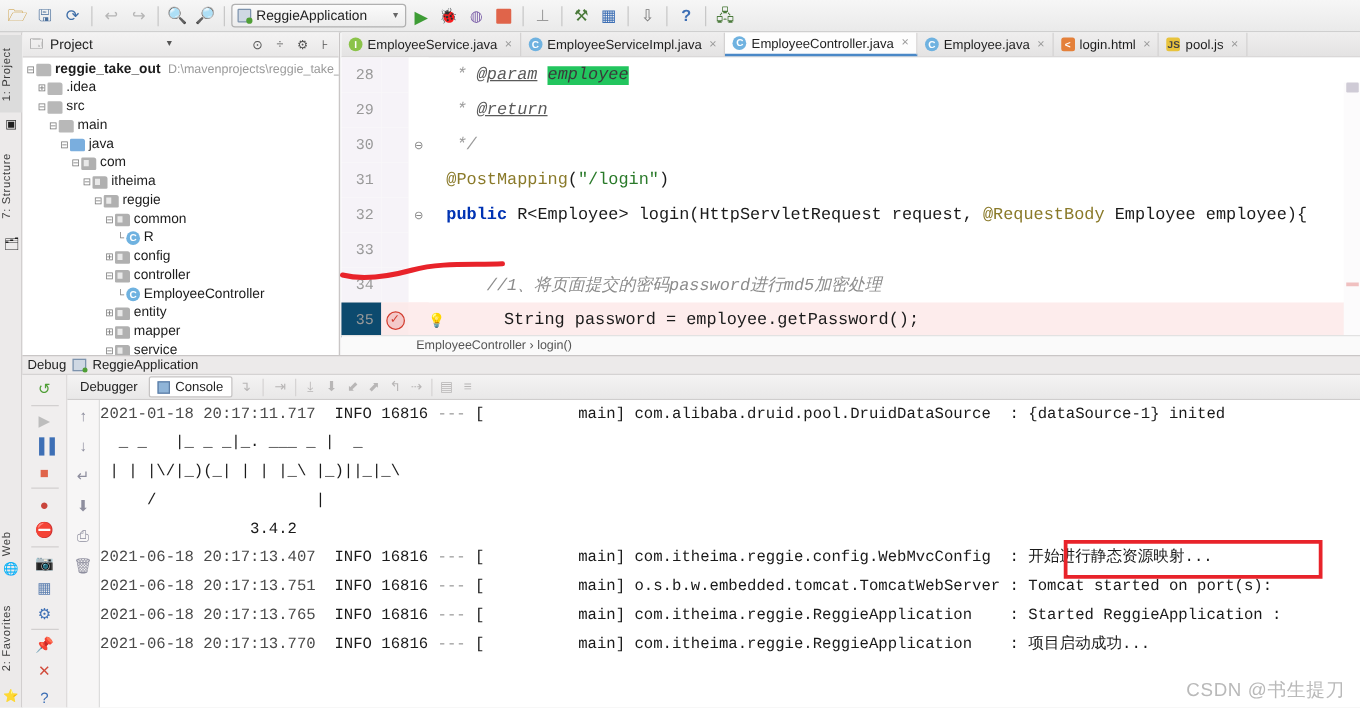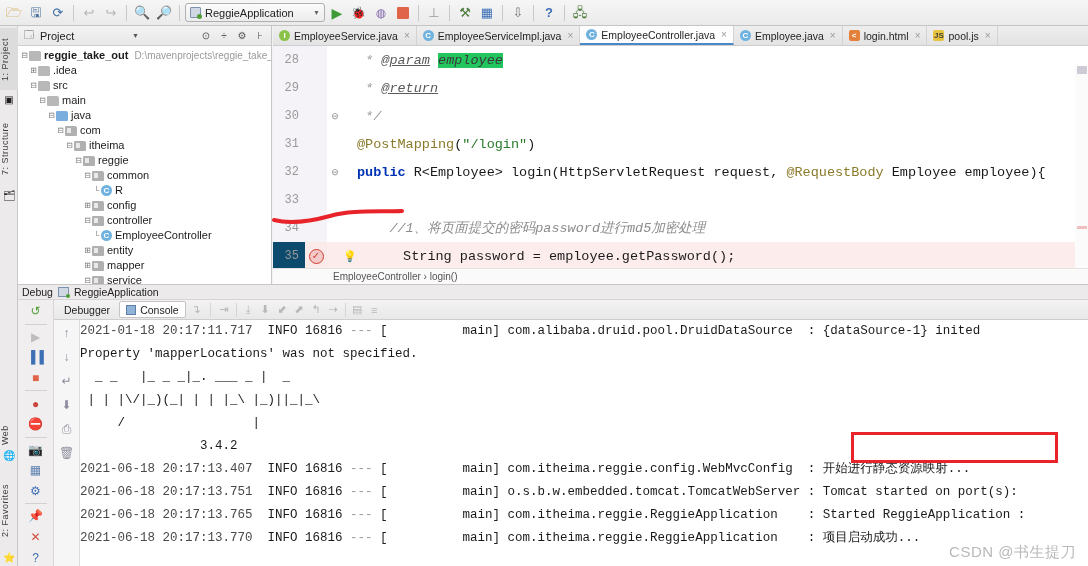--- a/index.html
+++ b/index.html
@@ -627,21 +627,20 @@
         <div class="dbg-ico" style="color: rgb(142, 142, 158);">↑</div>
         <div class="dbg-ico" style="color: rgb(142, 142, 158);">↓</div>
         <div class="dbg-ico" style="color: rgb(142, 142, 158);">↵</div>
         <div class="dbg-ico" style="color: rgb(142, 142, 158);">⬇</div>
         <div class="dbg-ico" style="color: rgb(142, 142, 158);">⎙</div>
         <div class="dbg-ico" style="color: rgb(142, 142, 158);">🗑</div>
       </div>
 
     <div class="console" id="console">
         <div class="log-line"><span class="log-ts">2021-01-18 20:17:11.717</span><span class="log-lvl">  INFO 16816</span><span class="log-dash"> --- </span><span>[          main]</span><span> com.alibaba.druid.pool.DruidDataSource  </span><span>: {dataSource-1} inited</span></div>
-        <div class="log-line"><span class="banner">Property 'mapperLocations' was not specified.</span></div>
         <div class="log-line"><span class="banner">  _ _   |_ _ _|_. ___ _ |  _</span></div>
         <div class="log-line"><span class="banner"> | | |\/|_)(_| | | |_\ |_)||_|_\</span></div>
         <div class="log-line"><span class="banner">     /                 |</span></div>
         <div class="log-line"><span class="banner">                3.4.2</span></div>
         <div class="log-line"><span class="log-ts">2021-06-18 20:17:13.407</span><span class="log-lvl">  INFO 16816</span><span class="log-dash"> --- </span><span>[          main]</span><span> com.itheima.reggie.config.WebMvcConfig  </span><span>: 开始进行静态资源映射...</span></div>
         <div class="log-line"><span class="log-ts">2021-06-18 20:17:13.751</span><span class="log-lvl">  INFO 16816</span><span class="log-dash"> --- </span><span>[          main]</span><span> o.s.b.w.embedded.tomcat.TomcatWebServer </span><span>: Tomcat started on port(s):</span></div>
         <div class="log-line"><span class="log-ts">2021-06-18 20:17:13.765</span><span class="log-lvl">  INFO 16816</span><span class="log-dash"> --- </span><span>[          main]</span><span> com.itheima.reggie.ReggieApplication    </span><span>: Started ReggieApplication :</span></div>
         <div class="log-line"><span class="log-ts">2021-06-18 20:17:13.770</span><span class="log-lvl">  INFO 16816</span><span class="log-dash"> --- </span><span>[          main]</span><span> com.itheima.reggie.ReggieApplication    </span><span>: 项目启动成功...</span></div>
       </div>
   </div>

